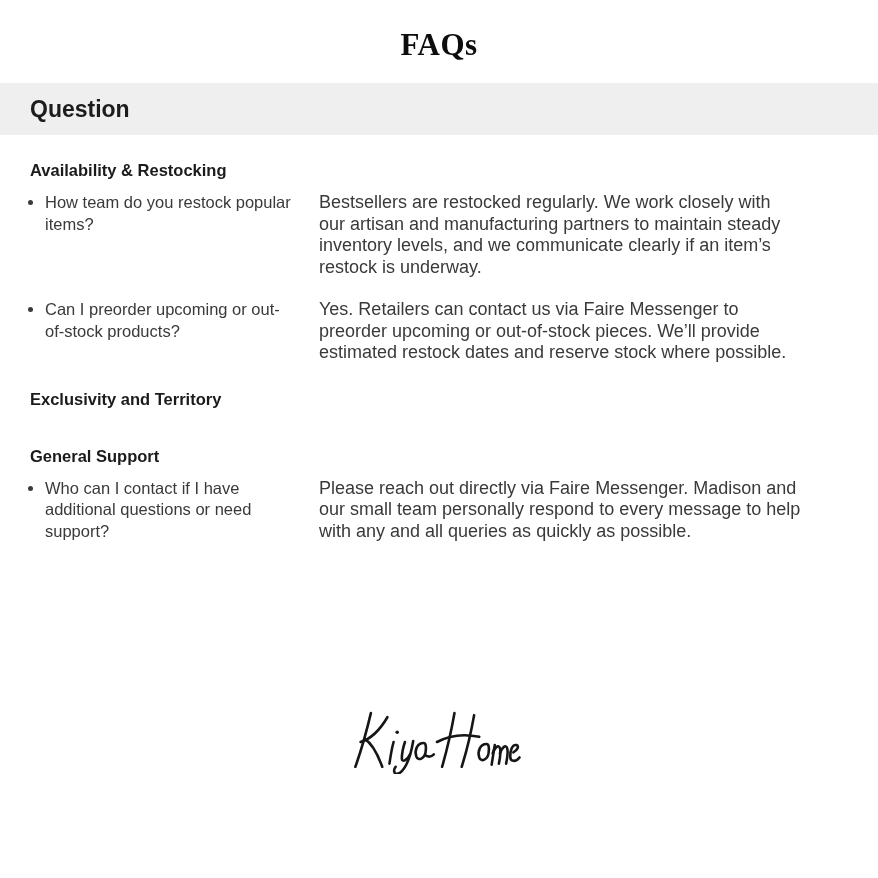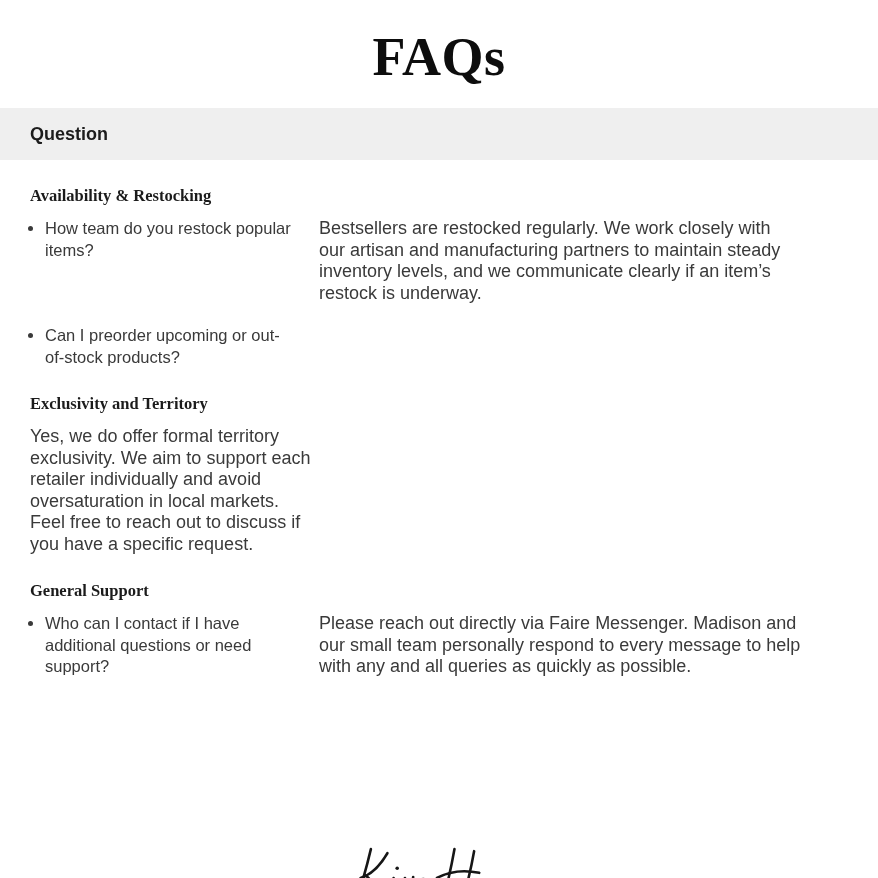--- a/index.html
+++ b/index.html
@@ -10,49 +10,48 @@
     overflow: hidden;
     position: relative;
   }
 
   
   .page-title {
     padding-top: 28px;
     text-align: center;
     font-family: "Liberation Serif", "DejaVu Serif", serif;
     font-weight: 700;
-    font-size: 54px;
+    font-size: 31px;
     letter-spacing: 0.5px;
     color: #0d0d0d;
     line-height: 1.1;
   }
 
   
   .header-band {
     margin-top: 21px;
     background: #efefef;
     height: 52px;
     display: grid;
     grid-template-columns: 319px 1fr;
     align-items: center;
     padding-left: 30px;
     font-weight: 700;
-    font-size: 18px;
+    font-size: 23px;
     color: #1c1c1c;
   }
 
   
   .content { padding: 0 50px 0 30px; }
 
   .section-heading {
     font-weight: 700;
     font-size: 16.5px;
     color: #1b1b1b;
     margin: 26px 0 12px 0;
-    font-family: Liberation Serif, serif;
   }
 
   .qa-row {
     display: grid;
     grid-template-columns: 289px 1fr;
     margin-bottom: 21px;
   }
 
   .q-cell ul { list-style: disc; padding-left: 15px; margin: 0; }
   .q-cell li {
@@ -102,28 +101,28 @@
       <p>Bestsellers are restocked regularly. We work closely with our artisan and manufacturing partners to maintain steady inventory levels, and we communicate clearly if an item’s restock is underway.</p>
     </div>
   </div>
 
   <div class="qa-row">
     <div class="q-cell">
       <ul>
         <li>Can I preorder upcoming or out-of-stock products?</li>
       </ul>
     </div>
+    <div class="a-cell">
+      <p>Yes. Retailers can contact us via Faire Messenger to preorder upcoming or out-of-stock pieces. We’ll provide estimated restock dates and reserve stock where possible.</p>
+    </div>
   </div>
 
   <div class="section-heading">Exclusivity and Territory</div>
 
   <div class="qa-row">
-    <div class="a-cell">
-      <p>Yes, we do offer formal territory exclusivity. We aim to support each retailer individually and avoid oversaturation in local markets. Feel free to reach out to discuss if you have a specific request.</p>
-    </div>
   </div>
 
   <div class="section-heading">General Support</div>
 
   <div class="qa-row">
     <div class="q-cell">
       <ul>
         <li>Who can I contact if I have additional questions or need support?</li>
       </ul>
     </div>

